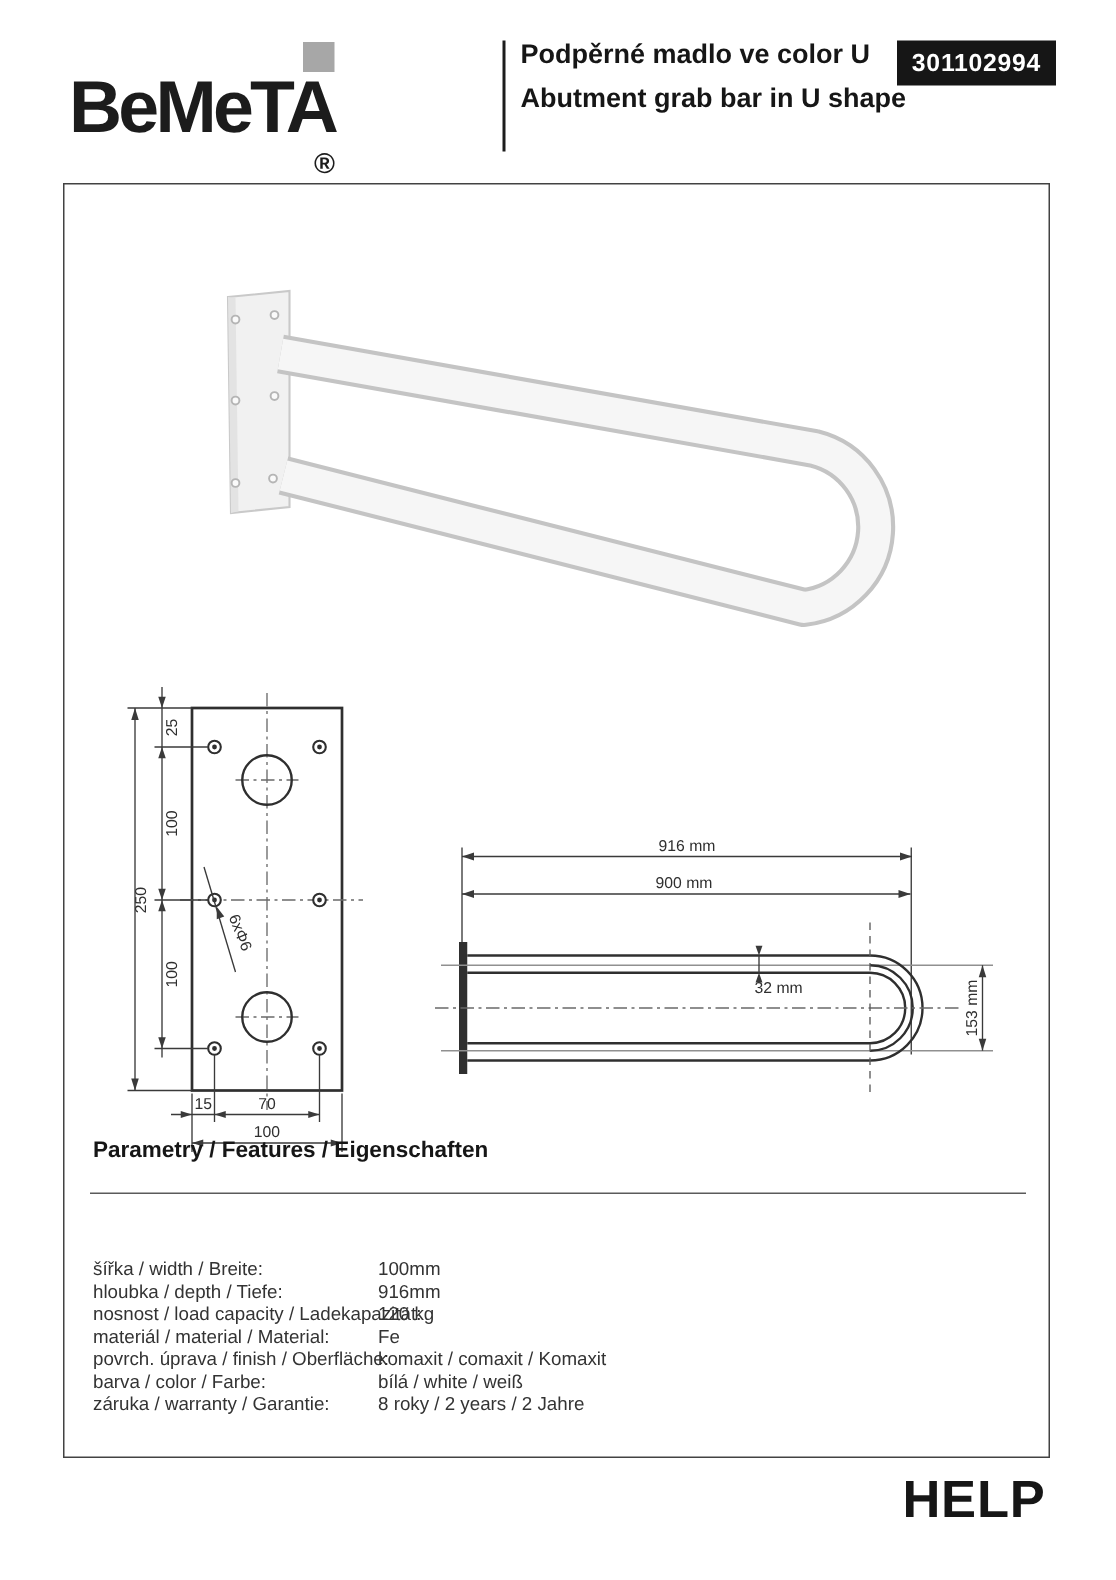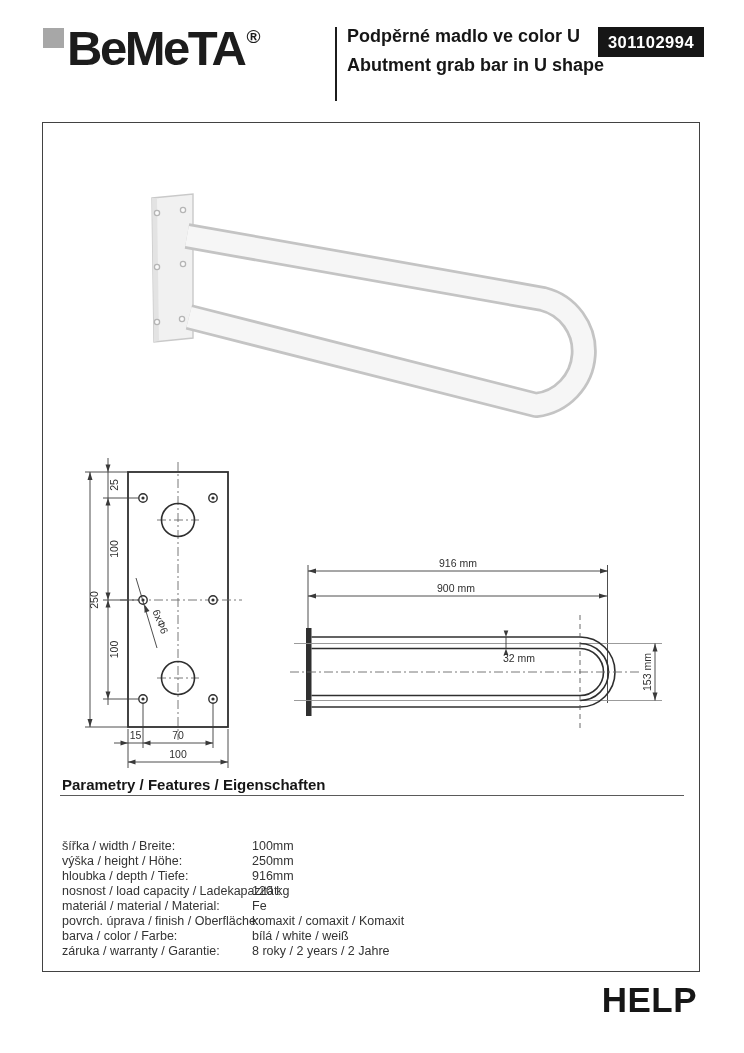--- a/index.html
+++ b/index.html
@@ -5,21 +5,21 @@
   * { margin:0; padding:0; box-sizing:border-box; }
   html,body { background:#ffffff; }
   .page {
     position:relative; width:744px; height:1053px; margin:0 auto;
     background:#ffffff; overflow:hidden;
     font-family:"Liberation Sans", sans-serif; color:#1c1c1c;
   }
   .abs { position:absolute; }
 
   
-  .logo-row { left:43px; top:24px; display:flex; align-items:flex-start; }
+  .logo-row { left:43px; top:24px; display:flex; align-items:flex-end;flex-direction:column; }
   .logo-square { width:21px; height:20px; background:#a7a7a7; margin-top:4px; }
   .logo-text {
     font-size:49px; font-weight:700; letter-spacing:-2.5px; line-height:1;
     color:#1c1c1c; margin-left:3px;
   }
   .logo-reg { font-size:19px; font-weight:700; margin-left:2px; margin-top:2px; }
   .header-divider { left:335px; top:27px; width:2px; height:74px; background:#1c1c1c; }
   .titles { left:347px; top:22px; width:240px; }
   .title-line { font-size:18px; font-weight:700; line-height:28.5px; white-space:nowrap; color:#161616; }
   .code-box {
@@ -27,21 +27,21 @@
     color:#ffffff; font-size:16.5px; font-weight:700; letter-spacing:0.5px;
     display:flex; align-items:center; justify-content:center;
   }
 
   
   .content-frame {
     left:42px; top:122px; width:658px; height:850px;
     border:1.6px solid #424242; background:#ffffff;
   }
   .section-divider { left:60px; top:795px; width:624px; height:1px; background:#5a5a5a; }
-  .params-heading { left:62px; top:776px; font-size:15px; font-weight:700; color:#161616; }
+  .params-heading { left:62px; top:758px; font-size:15px; font-weight:700; color:#161616; }
   .params-table { left:62px; top:839px; width:560px; }
   .param-row { display:flex; height:15px; font-size:12.5px; line-height:15px; color:#333333; }
   .param-label { width:190px; flex:none; white-space:nowrap; }
   .param-value { white-space:nowrap; }
 
   
   .help-text {
     right:47px; top:980px; font-size:35px; font-weight:700;
     letter-spacing:0.5px; color:#161616;
   }
@@ -230,24 +230,20 @@
 
   <div class="abs section-divider"></div>
   <div class="abs params-heading">Parametry / Features / Eigenschaften</div>
 
   <div class="abs params-table">
     <div class="param-row">
       <span class="param-label">šířka / width / Breite:</span>
       <span class="param-value">100mm</span>
     </div>
     <div class="param-row">
-      <span class="param-label">výška / height / Höhe:</span>
-      <span class="param-value">250mm</span>
-    </div>
-    <div class="param-row">
       <span class="param-label">hloubka / depth / Tiefe:</span>
       <span class="param-value">916mm</span>
     </div>
     <div class="param-row">
       <span class="param-label">nosnost / load capacity / Ladekapazität:</span>
       <span class="param-value">120 kg</span>
     </div>
     <div class="param-row">
       <span class="param-label">materiál / material / Material:</span>
       <span class="param-value">Fe</span>

